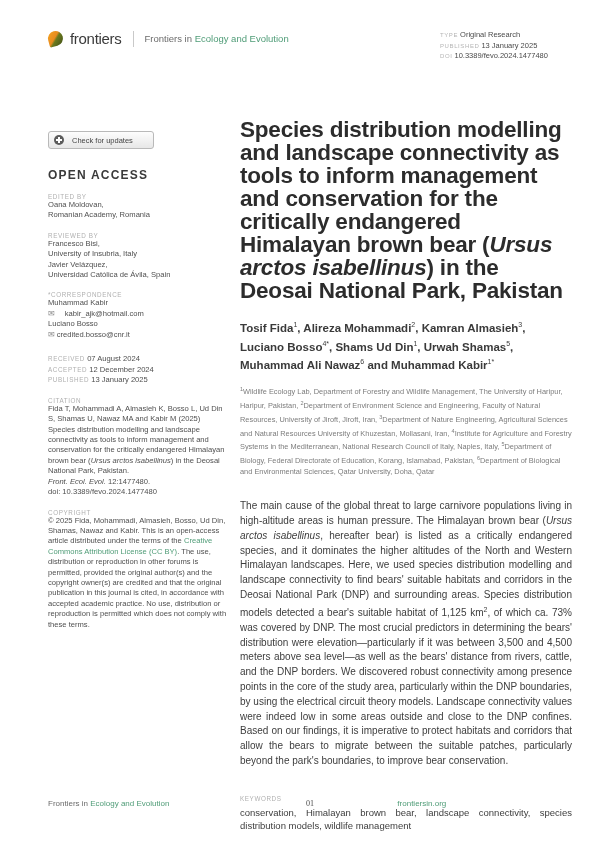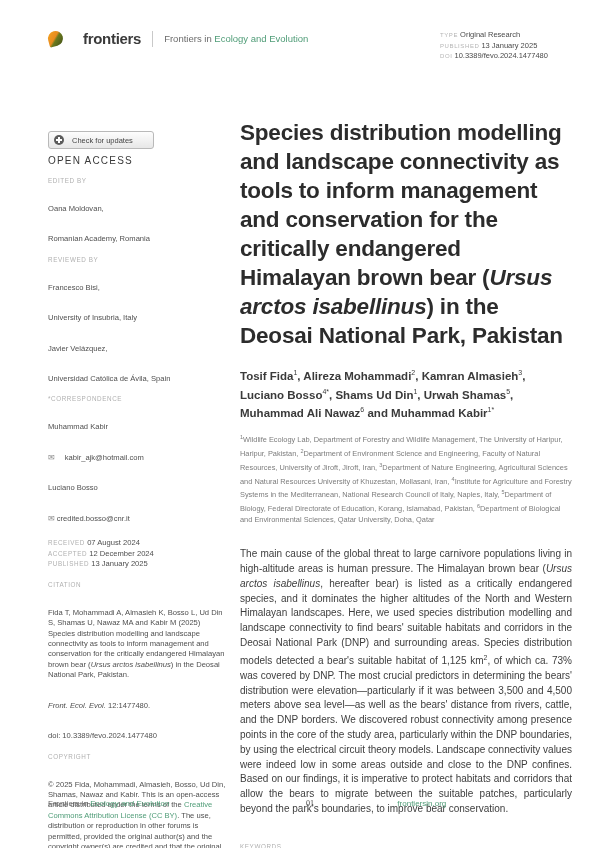--- a/index.html
+++ b/index.html
@@ -7,51 +7,51 @@
   body { font-family:"Liberation Sans", sans-serif; }
   .page {
     position:relative; width:600px; height:848px; background:#ffffff;
     overflow:hidden; margin:0 auto; color:#3c3c3c;
   }
 
   
   .header { position:absolute; top:30px; left:48px; right:28px; display:flex; justify-content:space-between; align-items:flex-start; }
   .logo-group { display:flex; align-items:center; gap:7px; }
   .logo-icon { width:15px; height:15px; border-radius:50% 50% 50% 10%; background:linear-gradient(135deg,#f5a623 0%,#e88b1f 45%,#6b7a1e 55%,#3f4d17 100%); transform:rotate(-15deg); }
-  .logo-word { font-size:15px; font-weight:bold; color:#3a3a3a; letter-spacing:-0.3px;margin-left:13px; }
+  .logo-word { font-size:15px; font-weight:normal; color:#3a3a3a; letter-spacing:-0.3px; }
   .logo-divider { width:1px; height:16px; background:#c9c9c9; margin:0 4px; }
   .journal-line { font-size:9.5px; color:#6b6b6b; }
   .journal-line .green { color:#4f9c77; }
   .header-meta { width:132px; }
   .meta-row { font-size:7.5px; color:#4a4a4a; line-height:10.5px; }
   .meta-label { font-size:6px; color:#b5b5b5; letter-spacing:0.6px; margin-right:2px; }
 
   
   .sidebar { position:absolute; top:131px; left:48px; width:180px; }
   .check-btn {
     display:inline-flex; align-items:center; gap:8px;
     background:linear-gradient(#fdfdfd,#e7e7e7); border:1px solid #b9b9b9; border-radius:3px;
     padding:3px 20px 3px 5px; font-size:7.5px; color:#444; cursor:pointer;
   }
   .crossmark { width:10px; height:10px; border-radius:50%; background:#5b5b5b; position:relative; }
   .crossmark::before { content:""; position:absolute; left:4px; top:2px; width:2px; height:6px; background:#fff; }
   .crossmark::after { content:""; position:absolute; left:2px; top:4px; width:6px; height:2px; background:#fff; }
-  .open-access { margin-top:6px; font-size:10px; font-weight:normal; color:#3a3a3a; letter-spacing:1.2px; }
+  .open-access { margin-top:19px; font-size:12px; font-weight:bold; color:#3a3a3a; letter-spacing:1.2px; }
   .sb-label { font-size:6.3px; color:#b0b0b0; letter-spacing:0.6px; margin-top:11px; }
-  .sb-text { font-size:7.6px; color:#4f4f4f; line-height:10.4px;margin-top:20px; }
+  .sb-text { font-size:7.6px; color:#4f4f4f; line-height:10.4px; }
   .sb-inline { font-size:7.6px; color:#4f4f4f; line-height:10.6px; margin-top:0; }
   .sb-inline .sb-label { margin:0; }
   .dates { margin-top:14px; }
   .mail-glyph { font-size:8px; color:#8a8a8a; margin-right:2px; }
   .green-link { color:#4f9c77; text-decoration:none; }
   .italic { font-style:italic; }
 
   
   .main { position:absolute; top:118px; left:240px; width:332px; }
-  .title { font-size:22.5px; line-height:29px; font-weight:600; color:#2c2c2c; letter-spacing:-0.2px; }
+  .title { font-size:22.5px; line-height:23px; font-weight:600; color:#2c2c2c; letter-spacing:-0.2px; }
   .authors { margin-top:15px; font-size:11.5px; line-height:16px; font-weight:bold; color:#3a3a3a; }
   .authors sup { font-size:7px; font-weight:normal; }
   .affiliations { margin-top:10px; font-size:7.4px; line-height:10.4px; color:#7c7c7c; }
   .affiliations sup { font-size:5.5px; }
   .abstract { margin-top:22px; font-size:10px; line-height:14.8px; color:#3d3d3d; text-align:justify; }
   .abstract sup { font-size:7px; }
   .keywords-label { margin-top:26px; font-size:6.3px; color:#b0b0b0; letter-spacing:0.6px; }
   .keywords { margin-top:4px; font-size:9.5px; line-height:13px; color:#3d3d3d; text-align:justify; }
 
   

